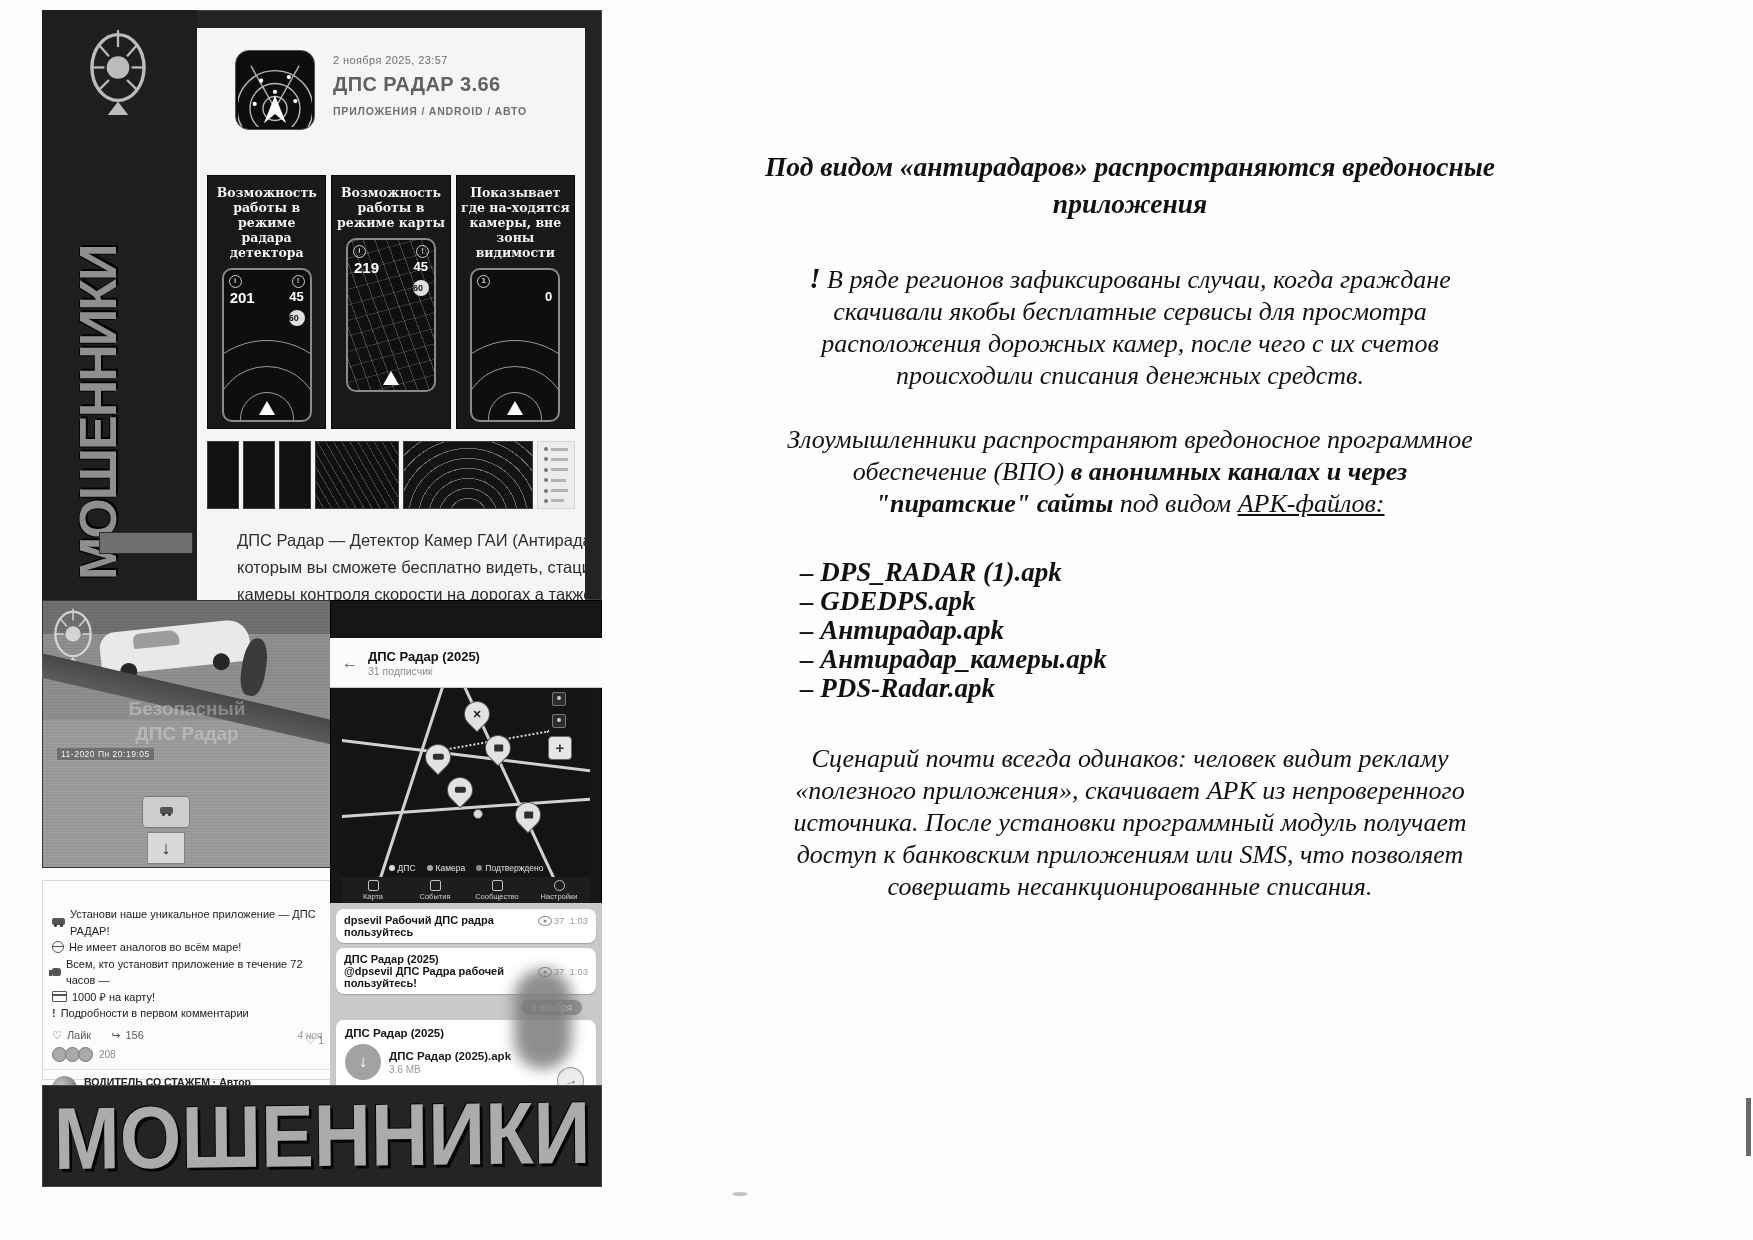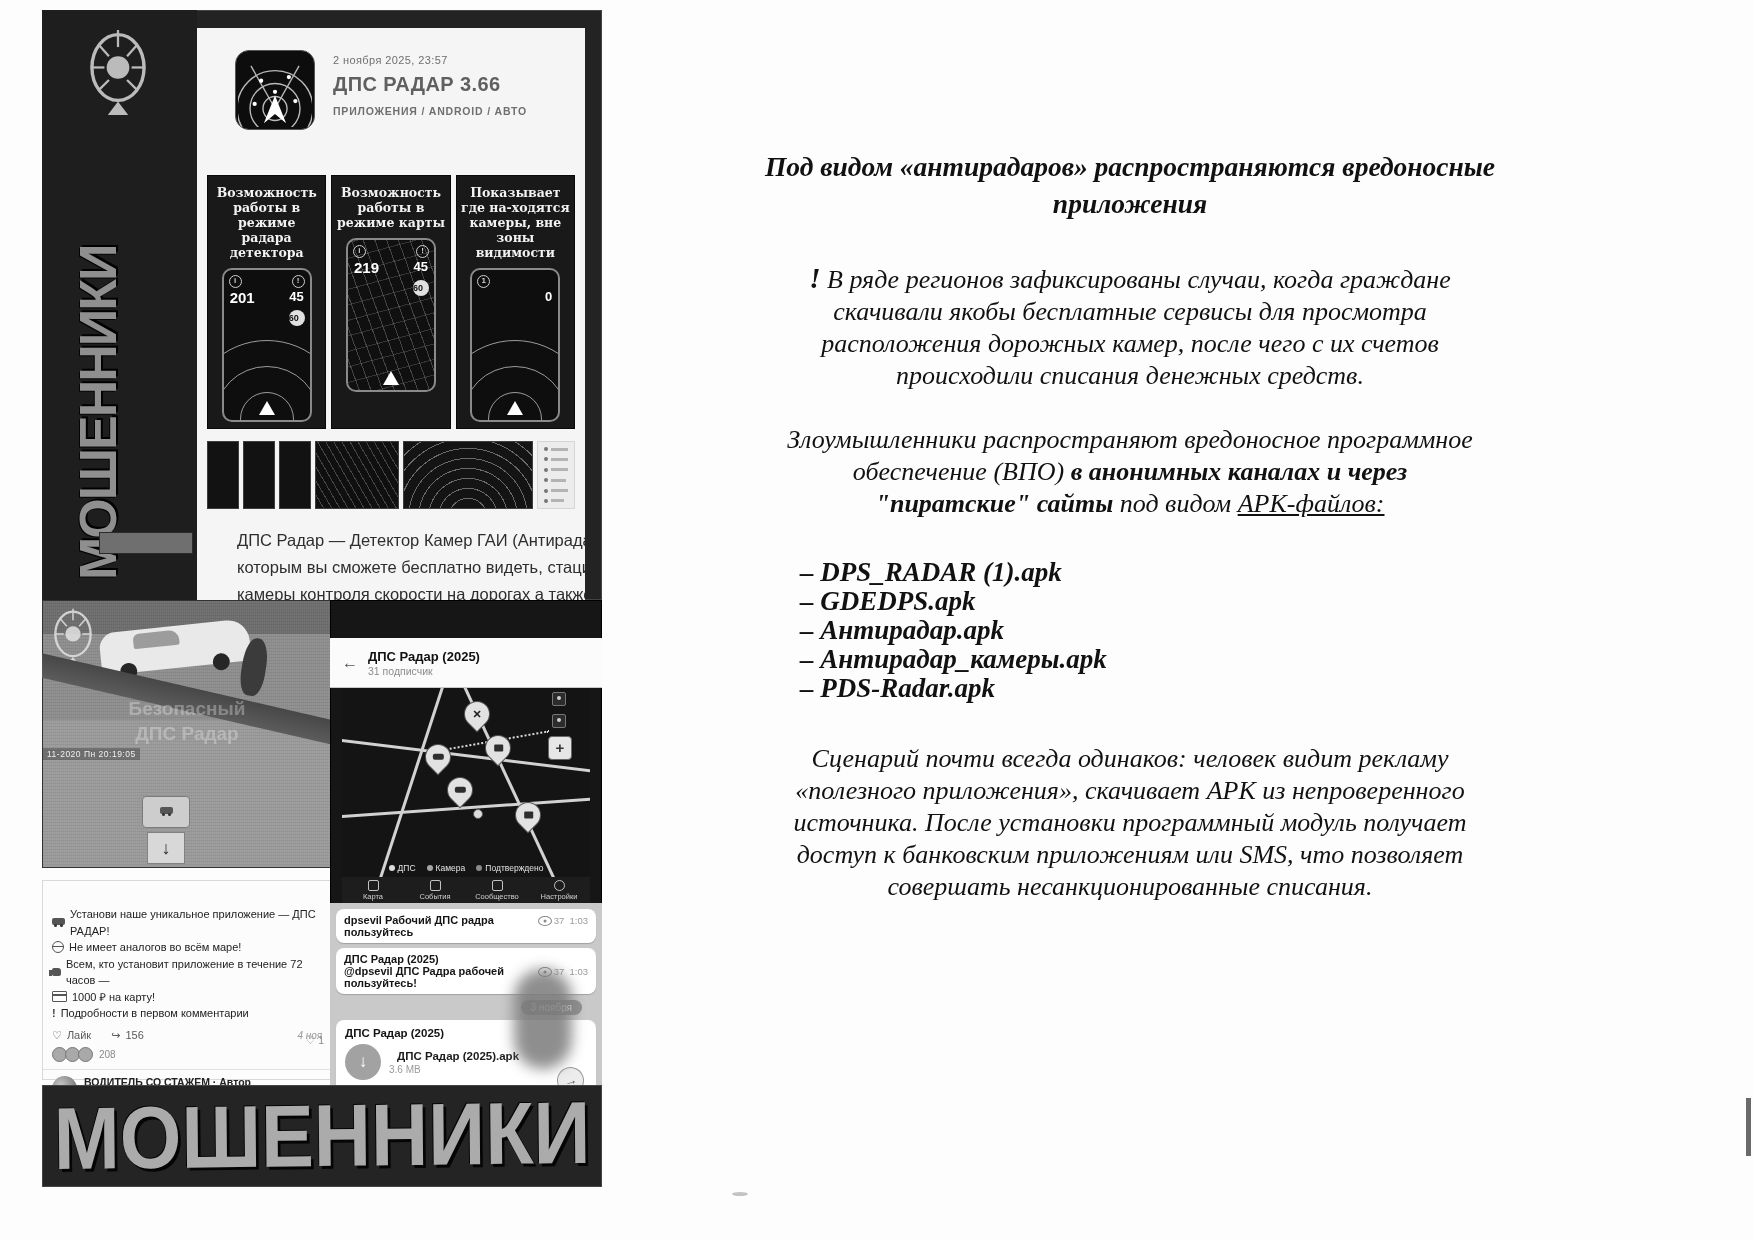--- a/index.html
+++ b/index.html
@@ -84,21 +84,21 @@
   .cctv-car:after{content:"";position:absolute;left:34px;top:4px;width:46px;height:15px;background:#9c9c9c;
             border-radius:6px 10px 2px 2px;}
   .wheel{position:absolute;bottom:-7px;width:17px;height:17px;border-radius:50%;background:#262626;}
   .wheel.w1{left:18px;} .wheel.w2{right:22px;}
   .cctv-person{position:absolute;left:200px;top:38px;width:24px;height:58px;background:#3b3b3b;
                border-radius:46% 46% 40% 40%;transform:rotate(9deg);}
   .cctv-curb{position:absolute;left:-14px;top:86px;width:310px;height:24px;
              background:linear-gradient(#474747,#5c5c5c);transform:rotate(13deg);}
   .cctv-wm{position:absolute;left:0;right:0;top:96px;text-align:center;color:#f4f4f4;opacity:.32;
            font-size:19px;line-height:25px;font-weight:600;}
-  .cctv-ts{position:absolute;left:1px;top:148px;font-size:8.5px;color:#f0f0f0;
+  .cctv-ts{position:absolute;left:15px;top:148px;font-size:8.5px;color:#f0f0f0;
            background:rgba(0,0,0,.28);padding:1px 4px;letter-spacing:.5px;}
   .ov-car{position:absolute;left:100px;top:196px;width:46px;height:30px;background:#cdcdcd;
           border:1px solid #7c7c7c;border-radius:4px;display:flex;align-items:center;justify-content:center;}
   .ov-dl{position:absolute;left:105px;top:232px;width:36px;height:30px;background:#d8d8d8;
          border:1px solid #828282;display:flex;align-items:center;justify-content:center;
          font-size:18px;font-weight:800;color:#2e2e2e;}
 
   
   .post{position:absolute;left:42px;top:880px;width:290px;height:200px;background:#fcfcfc;
         box-shadow:0 0 0 1px #d9d9d9 inset;padding:26px 10px 6px;box-sizing:border-box;color:#222;}
@@ -178,21 +178,21 @@
   .m-meta{margin-left:auto;font-size:9.5px;color:#9a9a9a;white-space:nowrap;}
   .bub.m2{margin-top:5px;}
   .bub.m2 .m-title{font-size:11px;font-weight:700;color:#141414;}
   .chip-row{display:flex;justify-content:flex-end;margin:6px 14px 5px 0;}
   .chip{background:#8f8f8f;color:#fff;font-size:10px;padding:2px 10px;border-radius:10px;}
   .bub.file{position:relative;padding:7px 9px;}
   .f-title{font-size:11.5px;font-weight:700;color:#141414;}
   .f-row{display:flex;gap:8px;align-items:center;margin-top:5px;}
   .dl-circle{width:36px;height:36px;border-radius:50%;background:#a2a2a2;color:#fff;font-size:17px;
              font-weight:800;display:flex;align-items:center;justify-content:center;flex:0 0 auto;}
-  .f-name{font-size:11.5px;font-weight:700;color:#1b1b1b;margin-left:8px;}
+  .f-name{font-size:11.5px;font-weight:700;color:#1b1b1b;}
   .f-size{font-size:10px;color:#9a9a9a;margin-top:2px;}
   .f-cap{display:flex;align-items:baseline;gap:6px;margin-top:5px;}
   .f-cap .t{font-size:11.5px;font-weight:700;color:#141414;}
   .share-circle{position:absolute;right:12px;bottom:10px;width:25px;height:25px;border-radius:50%;
                 background:#ececec;border:1px solid #999;display:flex;align-items:center;justify-content:center;
                 font-size:13px;color:#555;transform:rotate(-15deg);}
   .blur-blob{position:absolute;right:30px;top:66px;width:58px;height:100px;background:#7b7b7b;
              filter:blur(7px);opacity:.85;border-radius:30px;z-index:5;}
 
   

